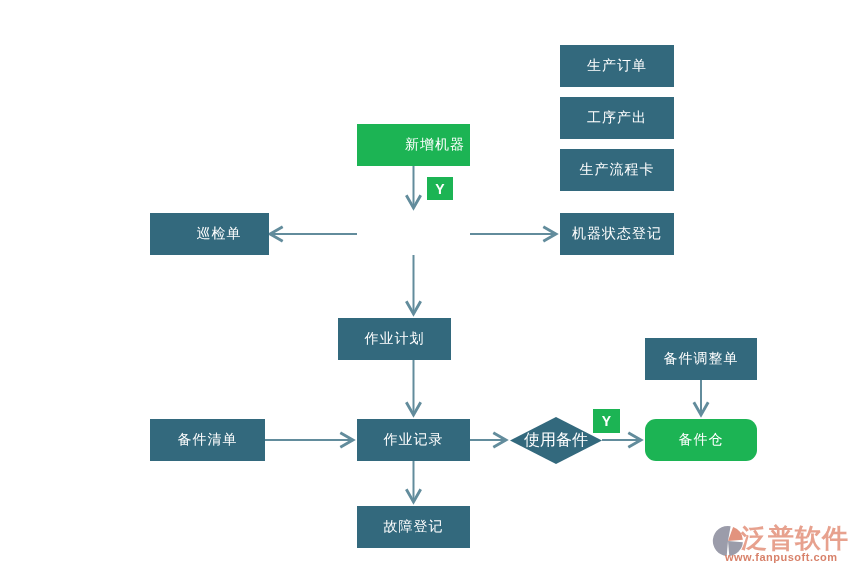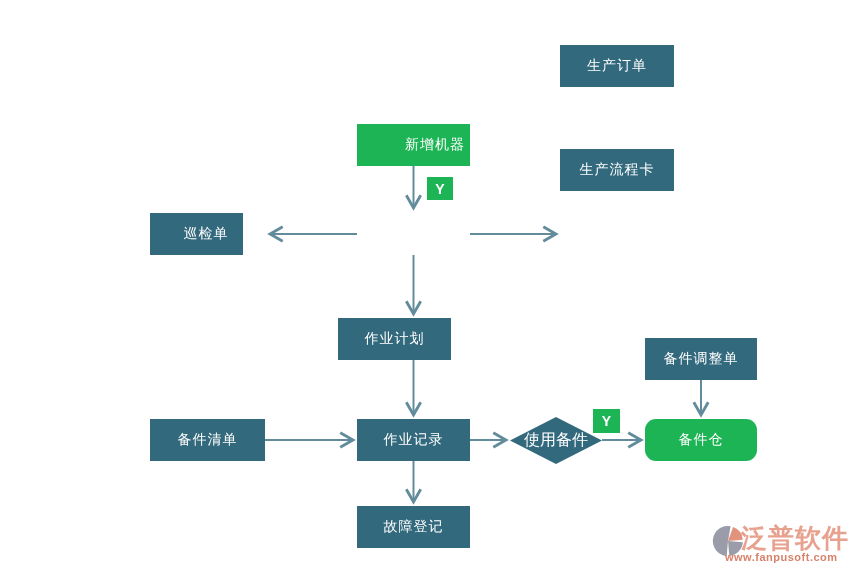--- a/index.html
+++ b/index.html
@@ -118,29 +118,31 @@
     <line class="edge" x1="470" y1="440" x2="505" y2="440" marker-end="url(#arr)"></line>
 
     <line class="edge" x1="602" y1="440" x2="640" y2="440" marker-end="url(#arr)"></line>
 
     <line class="edge" x1="701" y1="380" x2="701" y2="414" marker-end="url(#arr)"></line>
 
     <line class="edge" x1="413.5" y1="461" x2="413.5" y2="501" marker-end="url(#arr)"></line>
   </svg>
 
   <div class="node teal" style="left:560px; top:45px; width:114px; height:42px;">生产订单</div>
+  <div class="node teal" style="left:560px; top:97px; width:114px; height:42px;">工序产出</div>
   <div class="node teal" style="left:560px; top:149px; width:114px; height:42px;">生产流程卡</div>
 
   <div class="node green" style="left:357px; top:124px; width:113px; height:42px;padding-left:43px;">新增机器</div>
 
   <div class="ybadge" style="left:427px; top:177px; width:26px; height:23px;">Y</div>
 
 
-  <div class="node teal" style="left:150px; top:213px; width:93px; height:42px;padding-left:19px;">巡检单</div>
+  <div class="node teal" style="left:150px; top:213px; width:119px; height:42px;padding-left:19px;">巡检单</div>
 
+  <div class="node teal" style="left:560px; top:213px; width:114px; height:42px;">机器状态登记</div>
 
   <div class="node teal" style="left:338px; top:318px; width:113px; height:42px;">作业计划</div>
 
   <div class="node teal" style="left:150px; top:419px; width:115px; height:42px;">备件清单</div>
 
   <div class="node teal" style="left:357px; top:419px; width:113px; height:42px;">作业记录</div>
 
   <div class="node teal diamond" style="left:510px; top:417px; width:92px; height:47px;">使用备件</div>
 
   <div class="ybadge" style="left:593px; top:409px; width:27px; height:24px;">Y</div>

